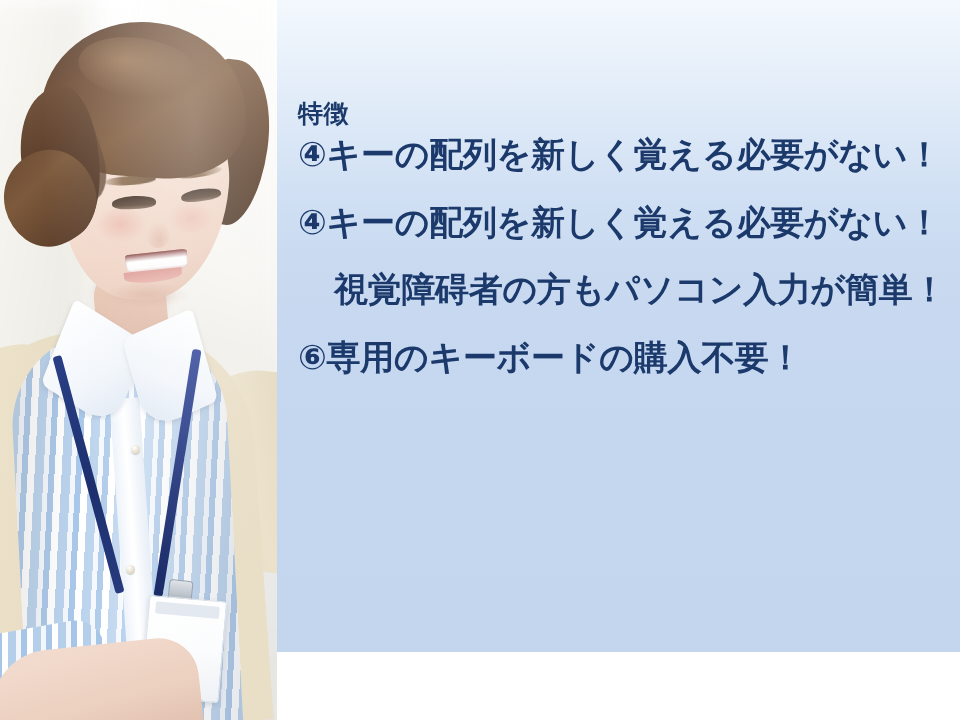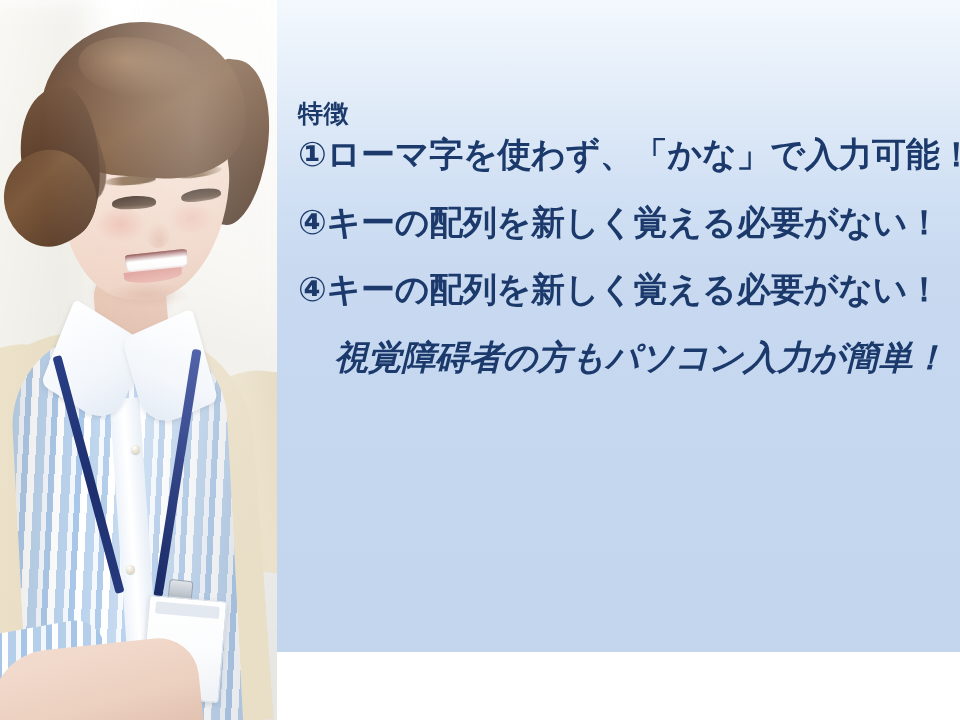--- a/index.html
+++ b/index.html
@@ -466,21 +466,20 @@
     letter-spacing: -0.3px;
     color: #1b3a6b;
     margin: 0 0 24px 0;
     white-space: nowrap;
   }
   .feature-item:last-child { margin-bottom: 0; }
   .feature-line2 {
     display: block;
     padding-left: 36px;
     white-space: nowrap;
-    font-style: italic;
   }
 </style>
 </head>
 <body>
 
 <div id="slide">
 
   <div class="photo-panel">
     <div class="bg-base"></div>
     <div class="bg-blur-l"></div>
@@ -538,29 +537,29 @@
     <div class="photo-grade"></div>
   </div>
 
   <div class="content-panel">
     <div class="text-block">
 
       <div class="heading">特徴</div>
 
       <ul class="feature-list">
         <li class="feature-item">
-          <span>①ローマ字を使わず、「かな」で入力可能！</span>
-        </li>
-        <li class="feature-item">
           <span>④キーの配列を新しく覚える必要がない！</span>
         </li>
         <li class="feature-item">
           <span>④キーの配列を新しく覚える必要がない！</span>
         </li>
         <li class="feature-item">
           <span class="feature-line2">視覚障碍者の方もパソコン入力が簡単！</span>
         </li>
+        <li class="feature-item">
+          <span>⑥専用のキーボードの購入不要！</span>
+        </li>
       </ul>
 
     </div>
   </div>
 
 </div>
 
 </body></html>

